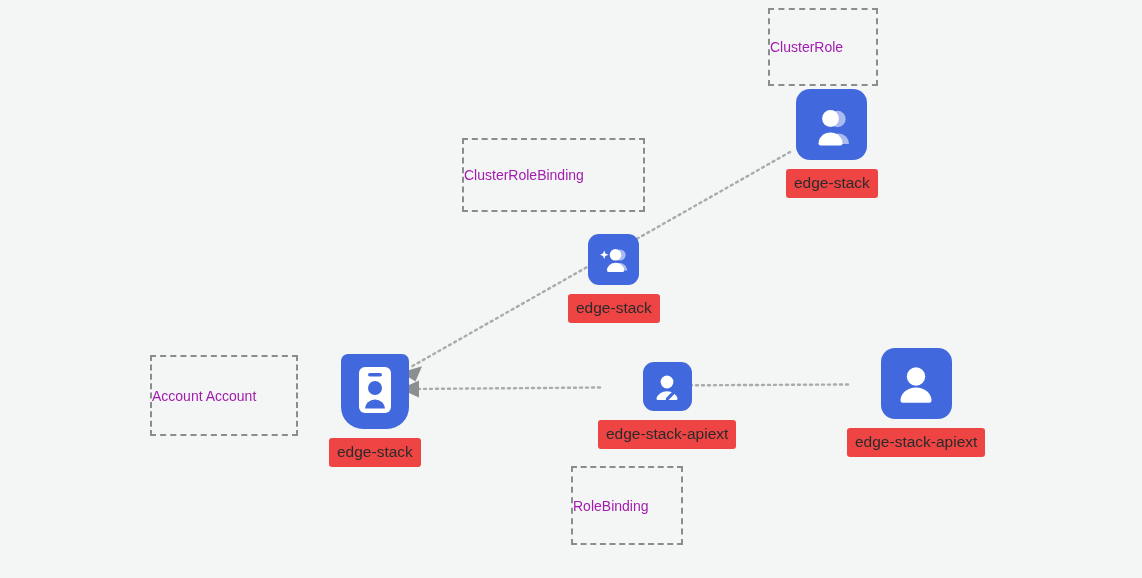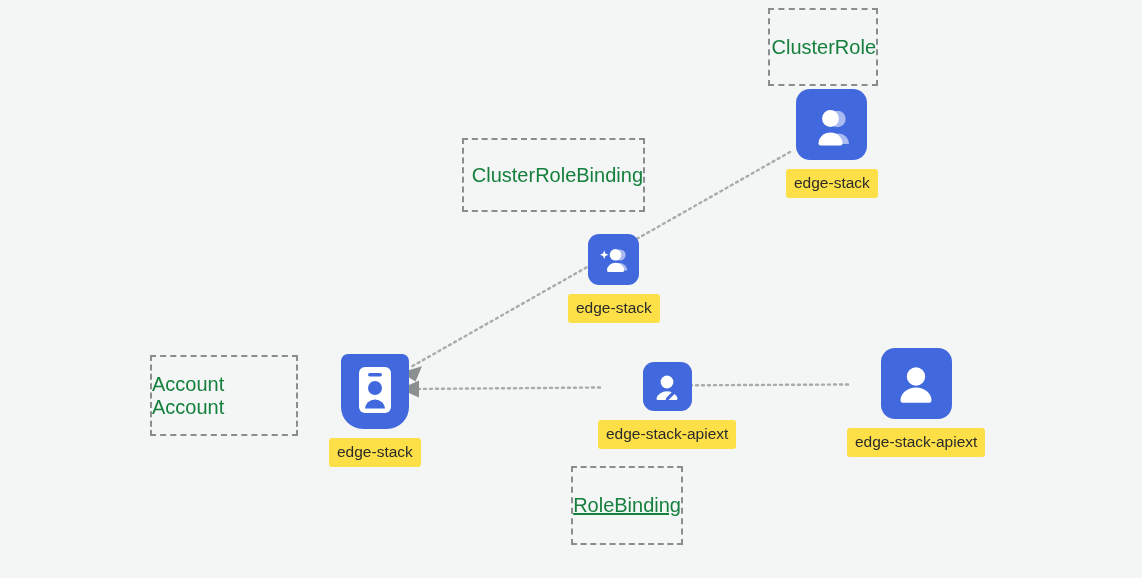--- a/index.html
+++ b/index.html
@@ -35,36 +35,36 @@
     background: #4169dd;
     display: flex;
     align-items: center;
     justify-content: center;
   }
   .icon-box svg { display: block; }
   .icon-rounded { border-radius: 14px; }
   .icon-rounded-sm { border-radius: 11px; }
   .node-chip {
     margin-top: 9px;
-    background: #fde047;
+    background: #ef4444;
     color: #2b2b2b;
     font-size: 15.5px;
     line-height: 1;
     padding: 6px 8px 7px 8px;
     border-radius: 3px;
     white-space: nowrap;
   }
   .kind-box {
     position: absolute;
     border: 2px dashed #888d8d;
     display: flex;
     align-items: center;
-    justify-content: flex-end;
-    color: #15803d;
-    font-size: 20px;
+    justify-content: flex-start;
+    color: #a21caf;
+    font-size: 14px;
     background: transparent;
     box-sizing: border-box;
   }
 </style>
 </head>
 <body>
 
 <div id="canvas">
 
   <svg id="edge-layer" viewBox="0 0 1142 578" width="1142" height="578">
@@ -86,21 +86,21 @@
   </div>
 
   <div class="kind-box" style="left:462px; top:138px; width:183px; height:74px;">
     <span>ClusterRoleBinding</span>
   </div>
 
   <div class="kind-box" style="left:150px; top:355px; width:148px; height:81px;">
     <span>Account Account</span>
   </div>
 
-  <div class="kind-box" style="left:571px; top:466px; width:112px; height:79px;text-decoration:underline;">
+  <div class="kind-box" style="left:571px; top:466px; width:112px; height:79px;">
     <span>RoleBinding</span>
   </div>
 
 
   <div class="node" style="left:786px; top:89px;">
     <div class="icon-box icon-rounded" style="width:71px; height:71px;">
       <svg width="42" height="42" viewBox="0 0 42 42">
         <circle cx="26.5" cy="15" r="8.2" fill="#ffffff" opacity="0.55"></circle>
         <path d="M17 40 a10.5 10.5 0 0 1 21 0 z" fill="#ffffff" opacity="0.55"></path>
         <circle cx="19.5" cy="14.5" r="8.4" fill="#ffffff"></circle>

